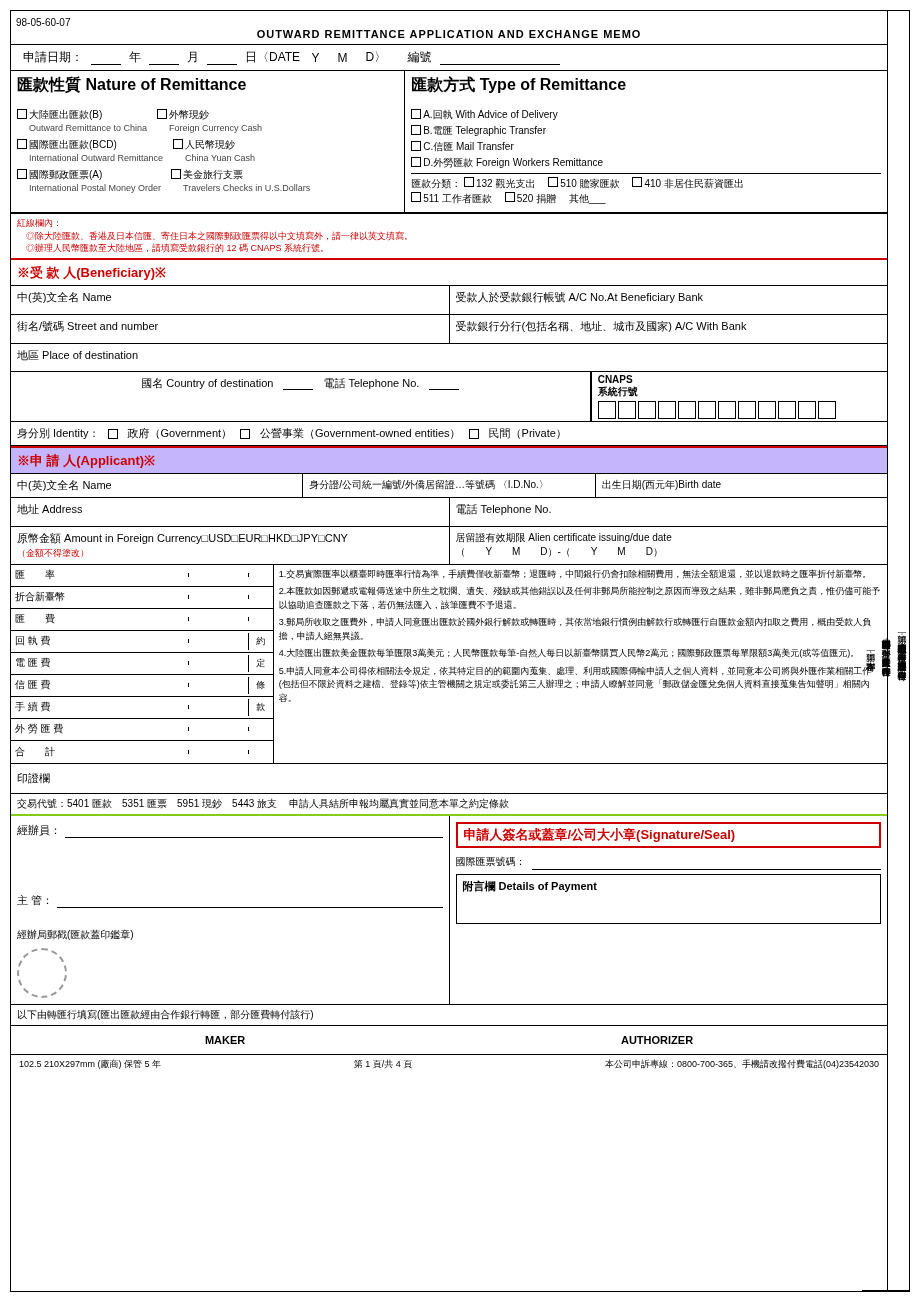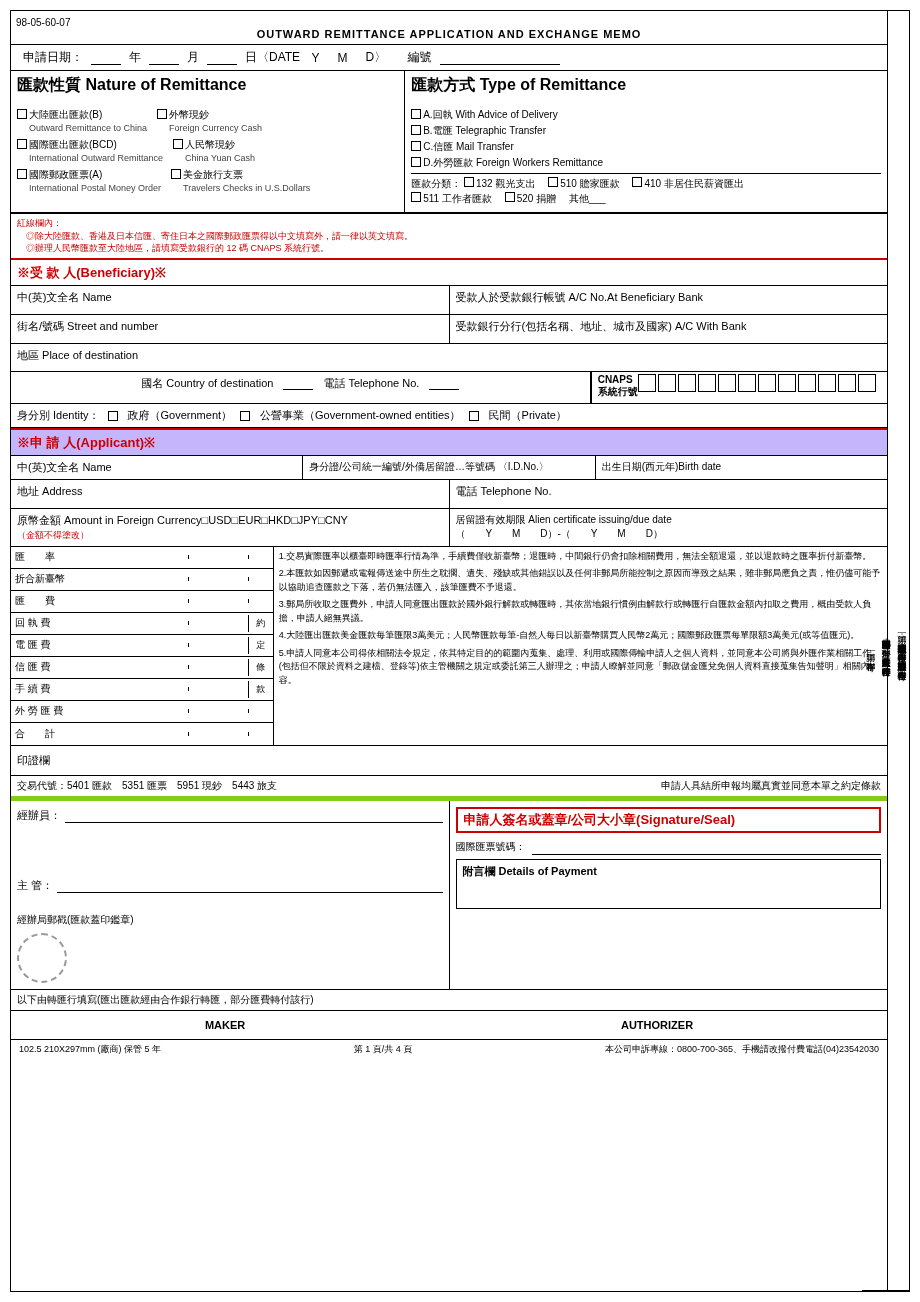--- a/index.html
+++ b/index.html
@@ -187,21 +187,21 @@
       border-right: 1px solid #000;
       padding: 4px 6px;
       display: flex;
       align-items: center;
       gap: 6px;
     }
     .cnaps-right {
       flex: 1;
       padding: 2px 4px;
       display: flex;
-      flex-direction: row;
+      flex-direction: column;
     }
     .cnaps-label {
       font-size: 10px;
       font-weight: bold;
       margin-bottom: 2px;
     }
     .cnaps-boxes {
       display: flex;
       gap: 2px;
     }
@@ -293,25 +293,26 @@
     }
     .stamp-section {
       border-bottom: 1px solid #000;
       padding: 4px 6px;
       min-height: 30px;
       display: flex;
       align-items: center;
     }
     
     .transaction-codes {
-      border-bottom: 5px solid #84cc16;
+      border-bottom: 2px solid #84cc16;
       padding: 3px 6px;
       font-size: 10px;
       display: flex;
-      justify-content: space-between;
+      justify-content: flex-start;
+      gap: 12px;
     }
     .signature-area {
       display: flex;
       border-bottom: 1px solid #000;
       min-height: 100px;
     }
     .sig-left {
       flex: 1;
       border-right: 1px solid #000;
       padding: 6px;

